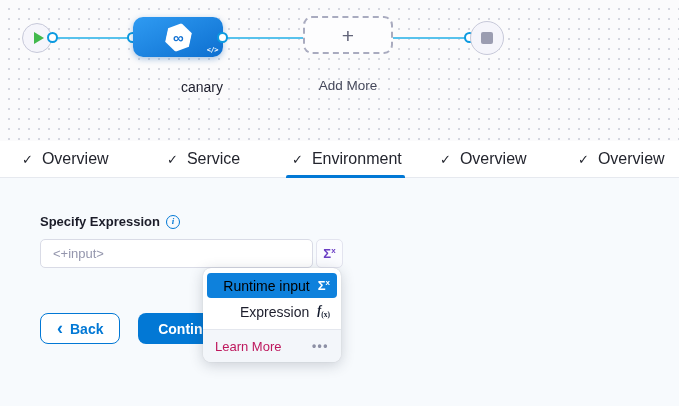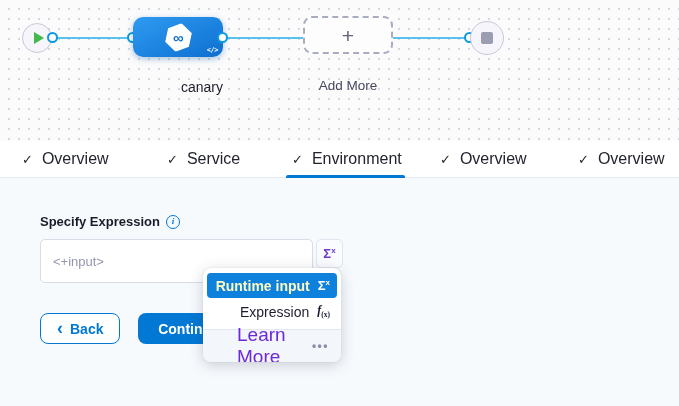--- a/index.html
+++ b/index.html
@@ -115,21 +115,21 @@
     position:absolute; left:40px; top:36px; display:flex; align-items:center; gap:6px;
   }
   .field-label { font-size:13px; font-weight:bold; color:#1b1c29; }
   .info-icon {
     width:14px; height:14px; border-radius:50%; border:1.3px solid #0278d5;
     color:#0278d5; font-size:9px; font-weight:bold; line-height:11.5px;
     text-align:center; font-family:"Liberation Serif", serif; font-style:italic;
   }
 
   .env-input {
-    position:absolute; left:40px; top:61px; width:273px; height:44px;
+    position:absolute; left:40px; top:61px; width:273px; height:29px;
     border:1px solid #d9dbe6; border-radius:5px; background:#fff;
     padding:4px 12px; font-size:13px; color:#9496ad; outline:none;
     font-family:"Liberation Sans", sans-serif;
   }
   .sigma-btn {
     position:absolute; left:316px; top:61px; width:27px; height:29px;
     border:1px solid #e3e4ef; border-radius:5px; background:#fbfcff;
     display:flex; align-items:center; justify-content:center; cursor:pointer;
   }
   .sigma-glyph { color:#6b3fc4; font-size:13px; font-weight:bold; line-height:1; }
@@ -158,33 +158,33 @@
     box-shadow:0 3px 14px rgba(40,48,70,.22), 0 0 1px rgba(40,48,70,.25);
     overflow:hidden;
   }
   .menu-list { padding:5px 4px 4px 4px; }
   .menu-item {
     height:25px; display:flex; align-items:center; justify-content:flex-end;
     gap:8px; padding:0 7px; border-radius:4px; cursor:pointer; margin-bottom:1px;
   }
   .menu-item .mi-label { font-size:14px; color:#1d1e2c; }
   .menu-item.selected { background:#0e81dc; }
-  .menu-item.selected .mi-label { color:#fef9c3; font-weight:700; }
+  .menu-item.selected .mi-label { color:#000000; font-weight:400; }
   .mi-sigma { color:#ffffff; font-size:13px; font-weight:bold; line-height:1; }
   .mi-sigma sup { font-size:8px; }
   .fx-icon { color:#0f172a; font-size:12px; font-style:italic;
     font-family:"Liberation Serif", serif; font-weight:bold; line-height:1; }
   .fx-icon sub { font-size:7.5px; font-style:normal; }
   .pin-svg { width:15px; height:15px; display:block; }
   .menu-footer {
     height:33px; background:#f3f6fa; border-top:1px solid #e4e7ee;
     display:flex; align-items:center; justify-content:space-between; padding:0 12px;
     cursor:pointer;
   }
-  .menu-footer .lm-label { font-size:19px; color:#6d28d9;margin-left:22px; }
+  .menu-footer .lm-label { font-size:13px; color:#be185d; }
   .menu-footer .dots { font-size:12px; color:#8d90a5; letter-spacing:1.5px; font-weight:bold; }
 </style>
 </head>
 <body>
 
 <div class="canvas">
   <div class="edge e1"></div>
   <div class="edge e2"></div>
   <div class="edge e3"></div>
 

